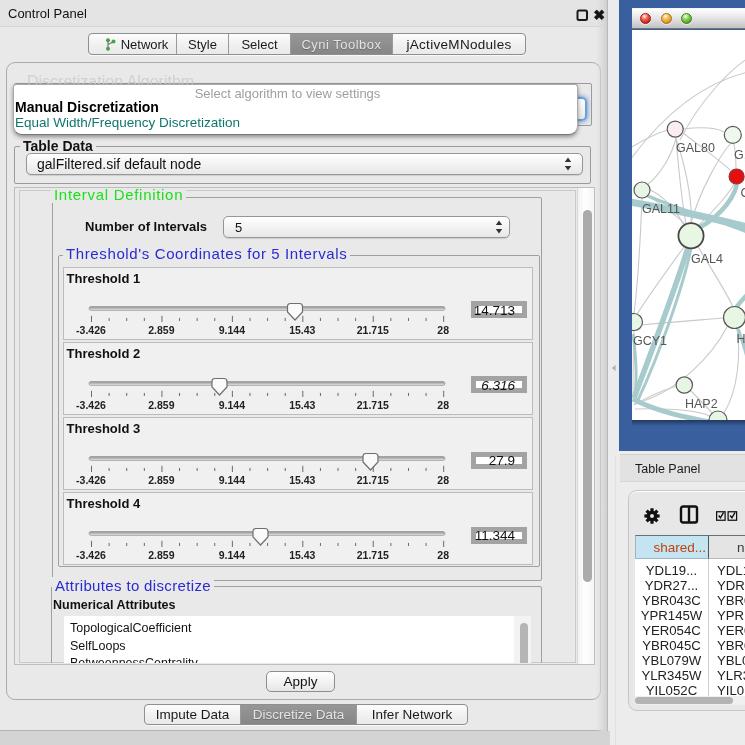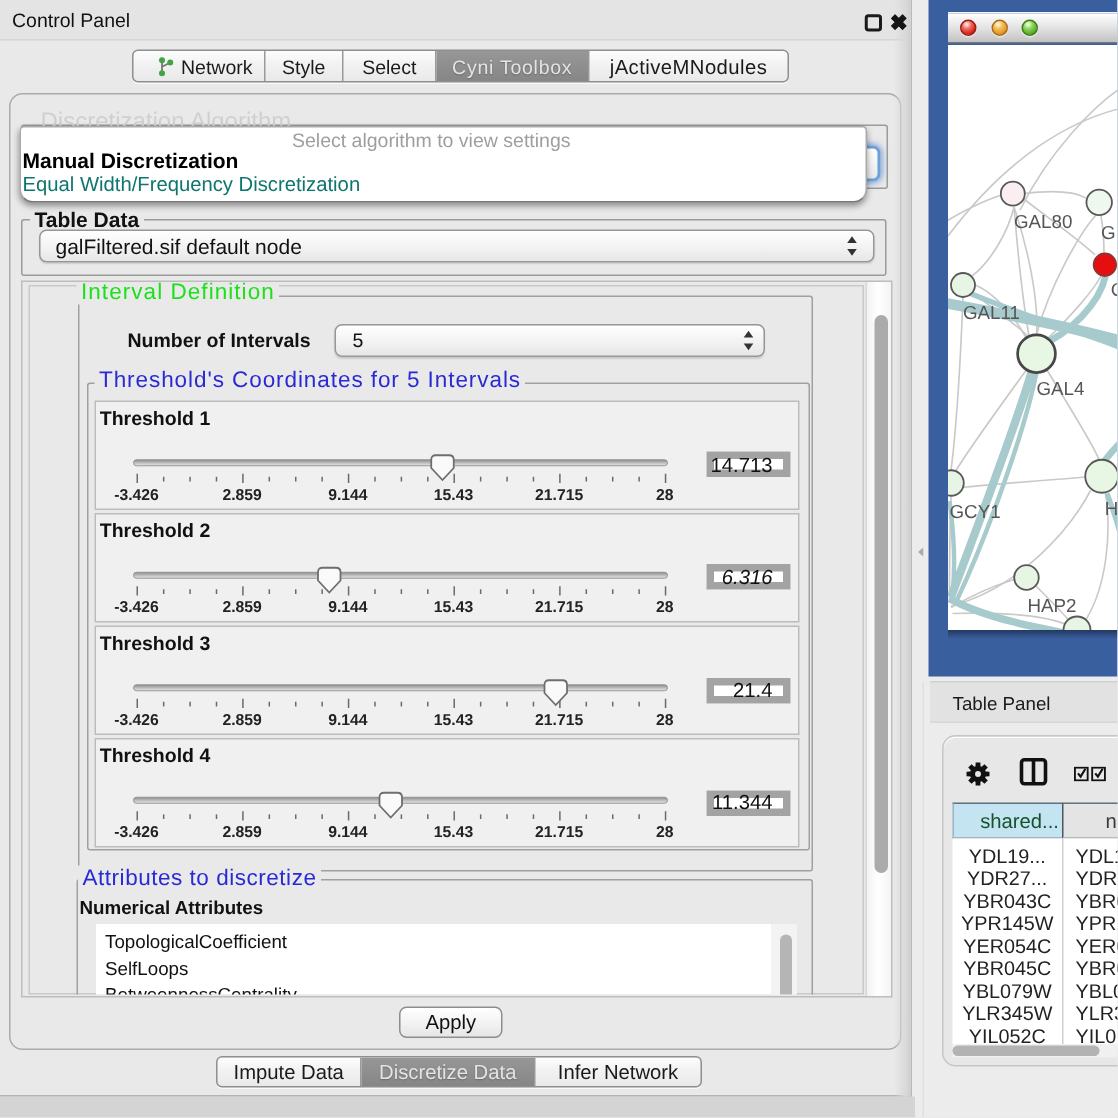--- a/index.html
+++ b/index.html
@@ -44,21 +44,21 @@
 
 #netframe{left:619px;top:0;width:126px;height:451px;background:#3a5f9f}
 #nettitle{position:absolute;left:13px;top:8px;right:0;height:21px;background:linear-gradient(#ffffff,#e3e3e3 50%,#c2c2c2);border-bottom:1px solid #757575;border-top:1px solid #f5f5f5}
 #netcanvas{position:absolute;left:13px;top:30px;right:0;height:390px;background:#fff;overflow:hidden}
 #netshadow{position:absolute;left:13px;top:420px;right:0;height:6px;background:linear-gradient(rgba(15,25,45,.55),rgba(58,95,159,0))}
 .light{position:absolute;top:3.5px;width:11px;height:11px;border-radius:50%}
 #tpbar{left:620px;top:454px;width:125px;height:28px;background:#e2e2e2;border-top:1px solid #d0d0d0;border-bottom:1px solid #d6d6d6}
 #tpbar span{position:absolute;left:15px;top:7px;font-size:12.5px;color:#1a1a1a}
 #tablebox{left:628px;top:490px;width:137px;height:221px;border:1px solid #c6c6c6;border-radius:9px;background:#e7e7e7;box-shadow:inset 0 1px 0 #fff}
 #tphead1{position:absolute;left:6px;top:44px;width:73px;height:24px;background:#c4e4f1;border:1px solid #9fb6c2;border-top:1px solid #62717a;border-right:none}
-#tphead1 span{position:absolute;left:0;right:2px;top:4px;text-align:right;font-size:13.5px;color:#14532d}
+#tphead1 span{position:absolute;left:0;right:2px;top:4px;text-align:right;font-size:13.5px;color:#c2410c}
 #tphead2{position:absolute;left:79px;top:44px;width:61px;height:24px;background:#e4e4e4;border-top:1px solid #62717a;border-bottom:1px solid #b9b9b9;border-left:1.5px solid #4d565c}
 #tprows{position:absolute;left:6px;top:68px;width:131px;height:138px;background:#fff;overflow:hidden}
 #tprows .r{position:absolute;width:73px;height:15px;text-align:center;font-size:13.2px;color:#222;left:0}
 #tprows .r2{position:absolute;width:60px;height:15px;font-size:13.2px;color:#222;left:82px;text-align:left}
 #tpdiv{position:absolute;left:79px;top:68px;width:1px;height:138px;background:#cfcfcf}
 #hscroll{position:absolute;left:6px;top:205px;width:131px;height:9px;background:#f0f0f0}
 #hscroll div{position:absolute;left:0;top:1px;width:98px;height:7px;border-radius:4px;background:#b3b3b3}
 .ticklabel{position:absolute;font-size:10.5px;font-weight:bold;color:#222;transform:translateX(-50%);white-space:nowrap}
 .ghost{position:absolute;font-size:16px;font-weight:normal;color:#d0d0d0;white-space:nowrap}
 </style></head>
@@ -255,21 +255,21 @@
               <line x1="379.7" y1="47.8" x2="379.7" y2="54" stroke="#6a6a6a" stroke-width="1"></line>
               <path transform="translate(298,34.5)" d="M1 4 Q1 1 4 1 L13 1 Q16 1 16 4 L16 9.5 L8.5 17.5 L1 9.5 Z" fill="#fafafa" stroke="#6e6e6e" stroke-width="1.2"></path>
             </svg>
             <div class="ticklabel" style="left: 27.5px; top: 56px;">-3.426</div>
             <div class="ticklabel" style="left: 97.9px; top: 56px;">2.859</div>
             <div class="ticklabel" style="left: 168.4px; top: 56px;">9.144</div>
             <div class="ticklabel" style="left: 238.8px; top: 56px;">15.43</div>
             <div class="ticklabel" style="left: 309.3px; top: 56px;">21.715</div>
             <div class="ticklabel" style="left: 379.7px; top: 56px;">28</div>
             <div class="vbox" style="left: 407.5px; top: 33.5px;">
-              <span>21.4</span>
+              <span>27.9</span>
             </div>
           </div>
         <div id="tb4" class="tblock" style="top:304px">
             <div class="tl">Threshold 4</div>
             <svg width="470" height="71" viewBox="0 0 470 71" style="position:absolute;left:0;top:0">
               <rect x="25" y="38.5" width="356" height="4" rx="2" fill="url(#gtb4)" stroke="#8e8e8e" stroke-width="0.6"></rect>
               <defs>
                 <linearGradient id="gtb4" x1="0" y1="0" x2="0" y2="1">
                   <stop offset="0" stop-color="#8d8d8d"></stop>
                   <stop offset="1" stop-color="#e8e8e8"></stop>

